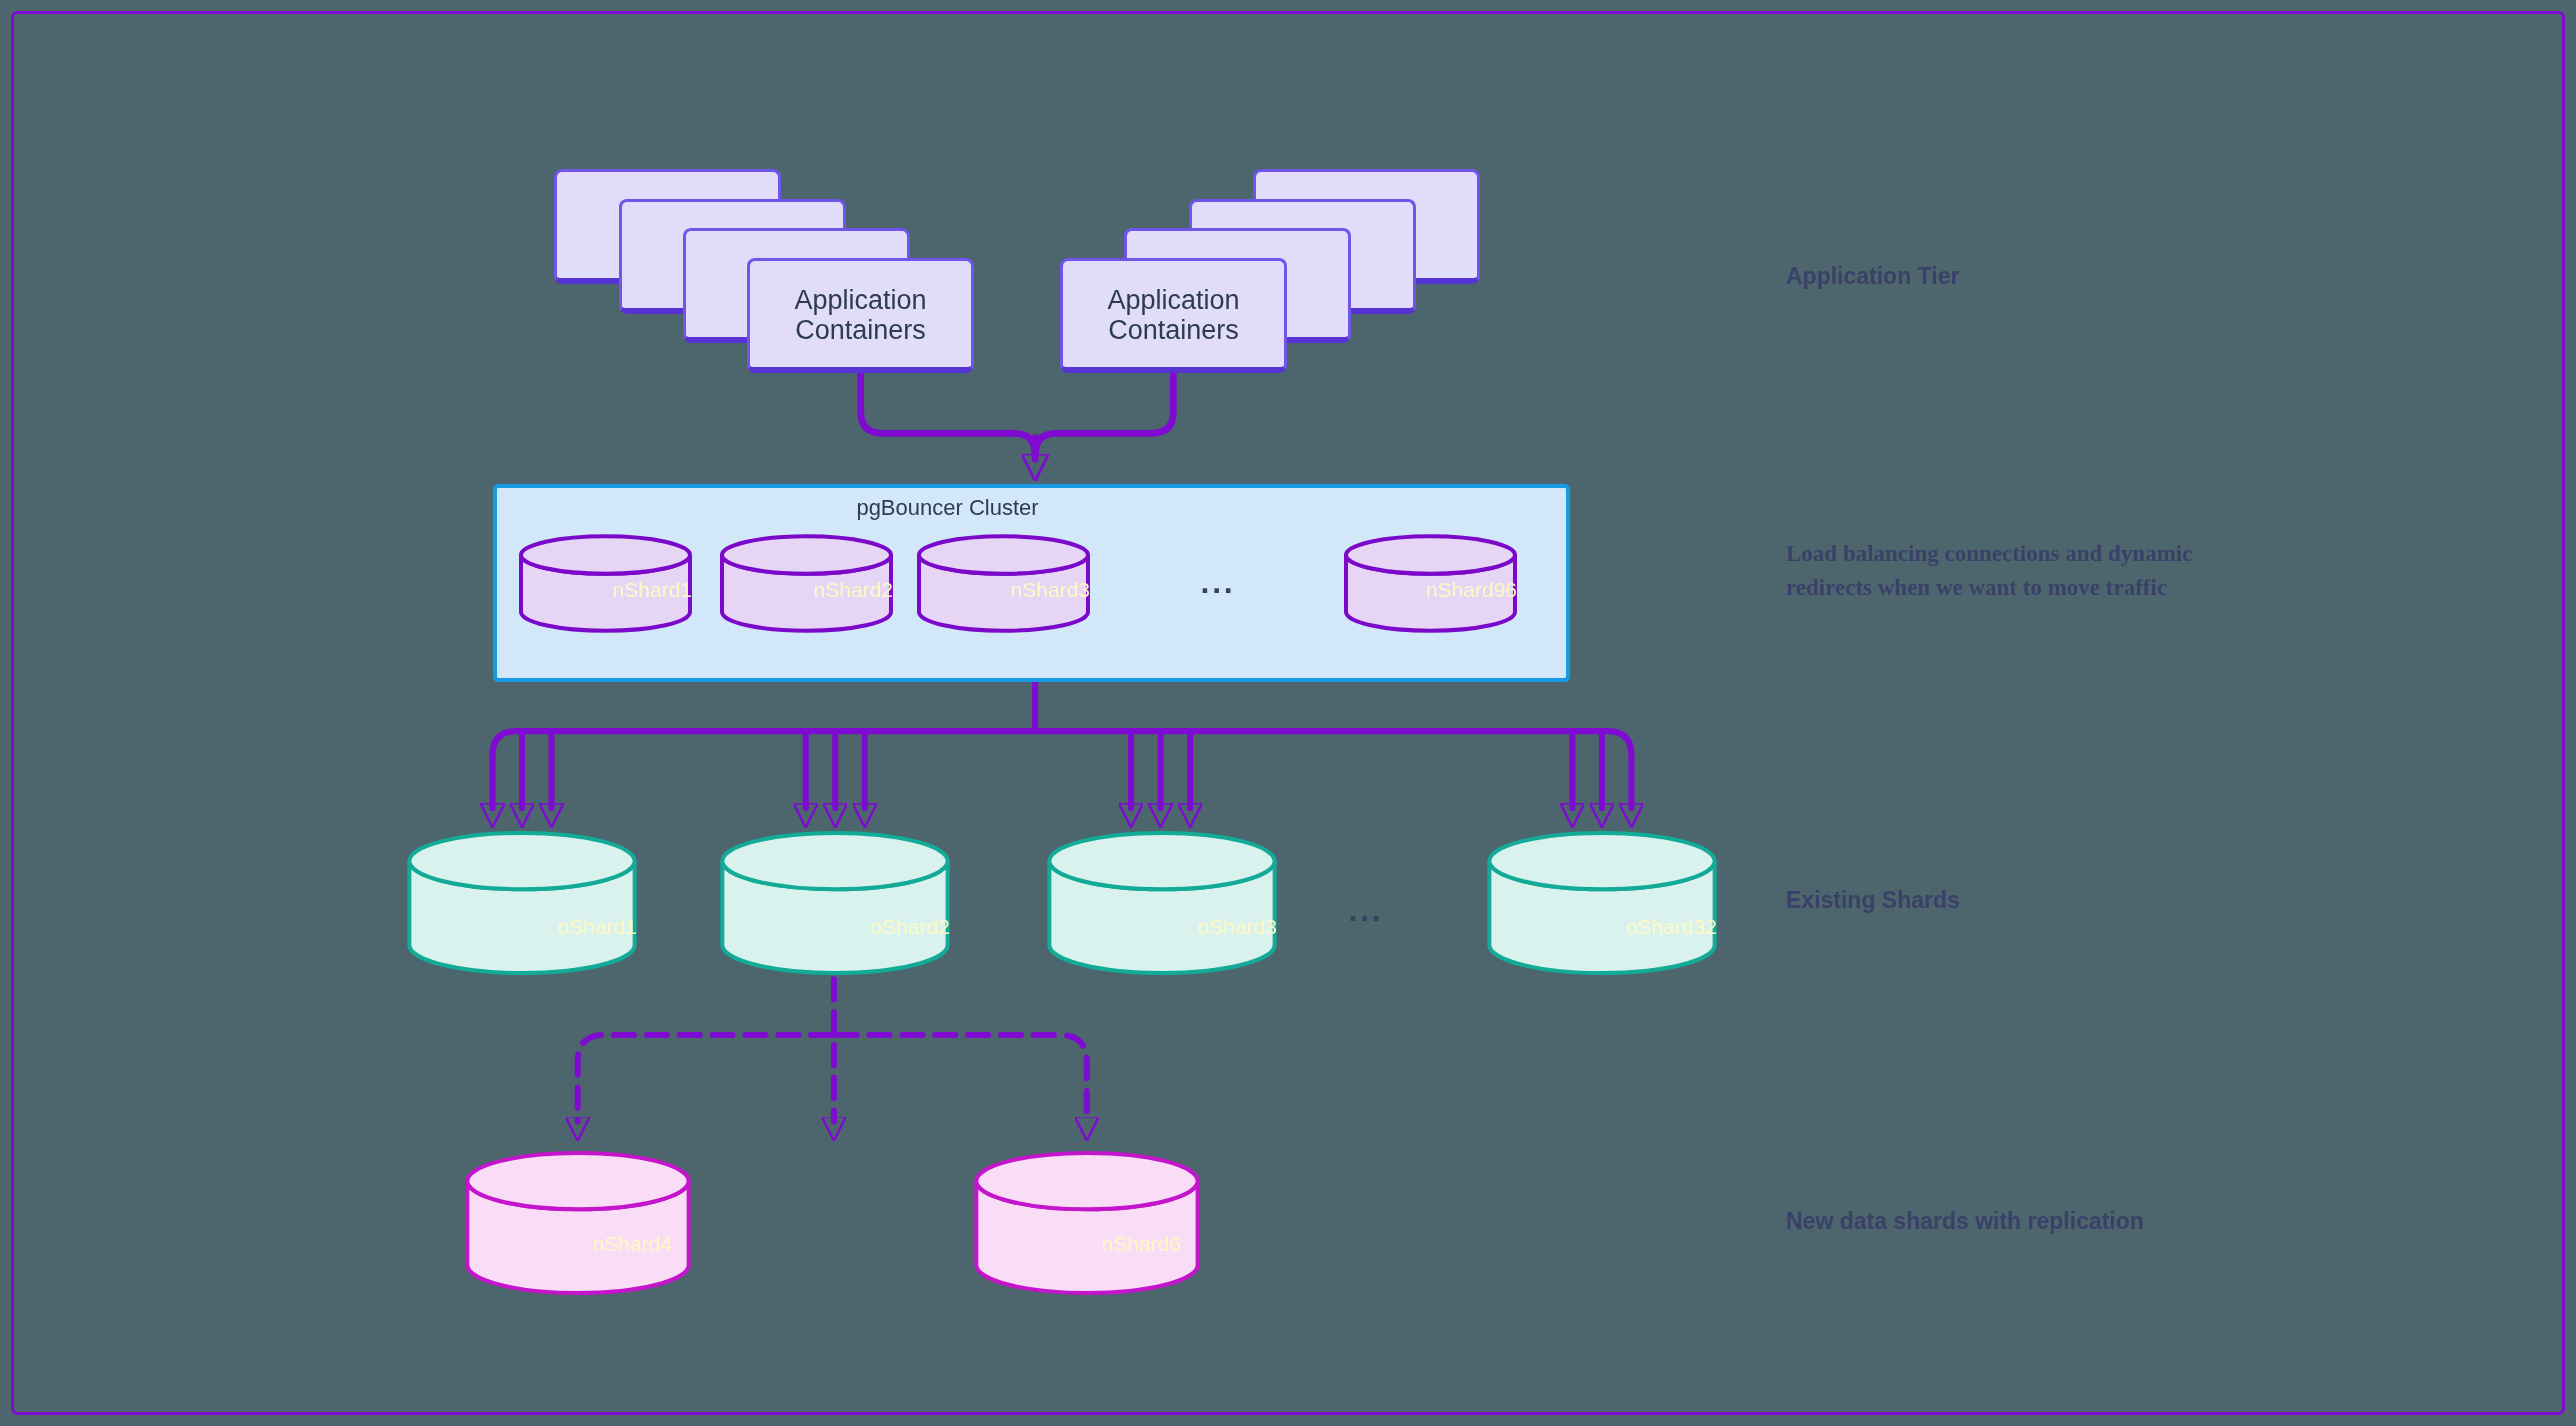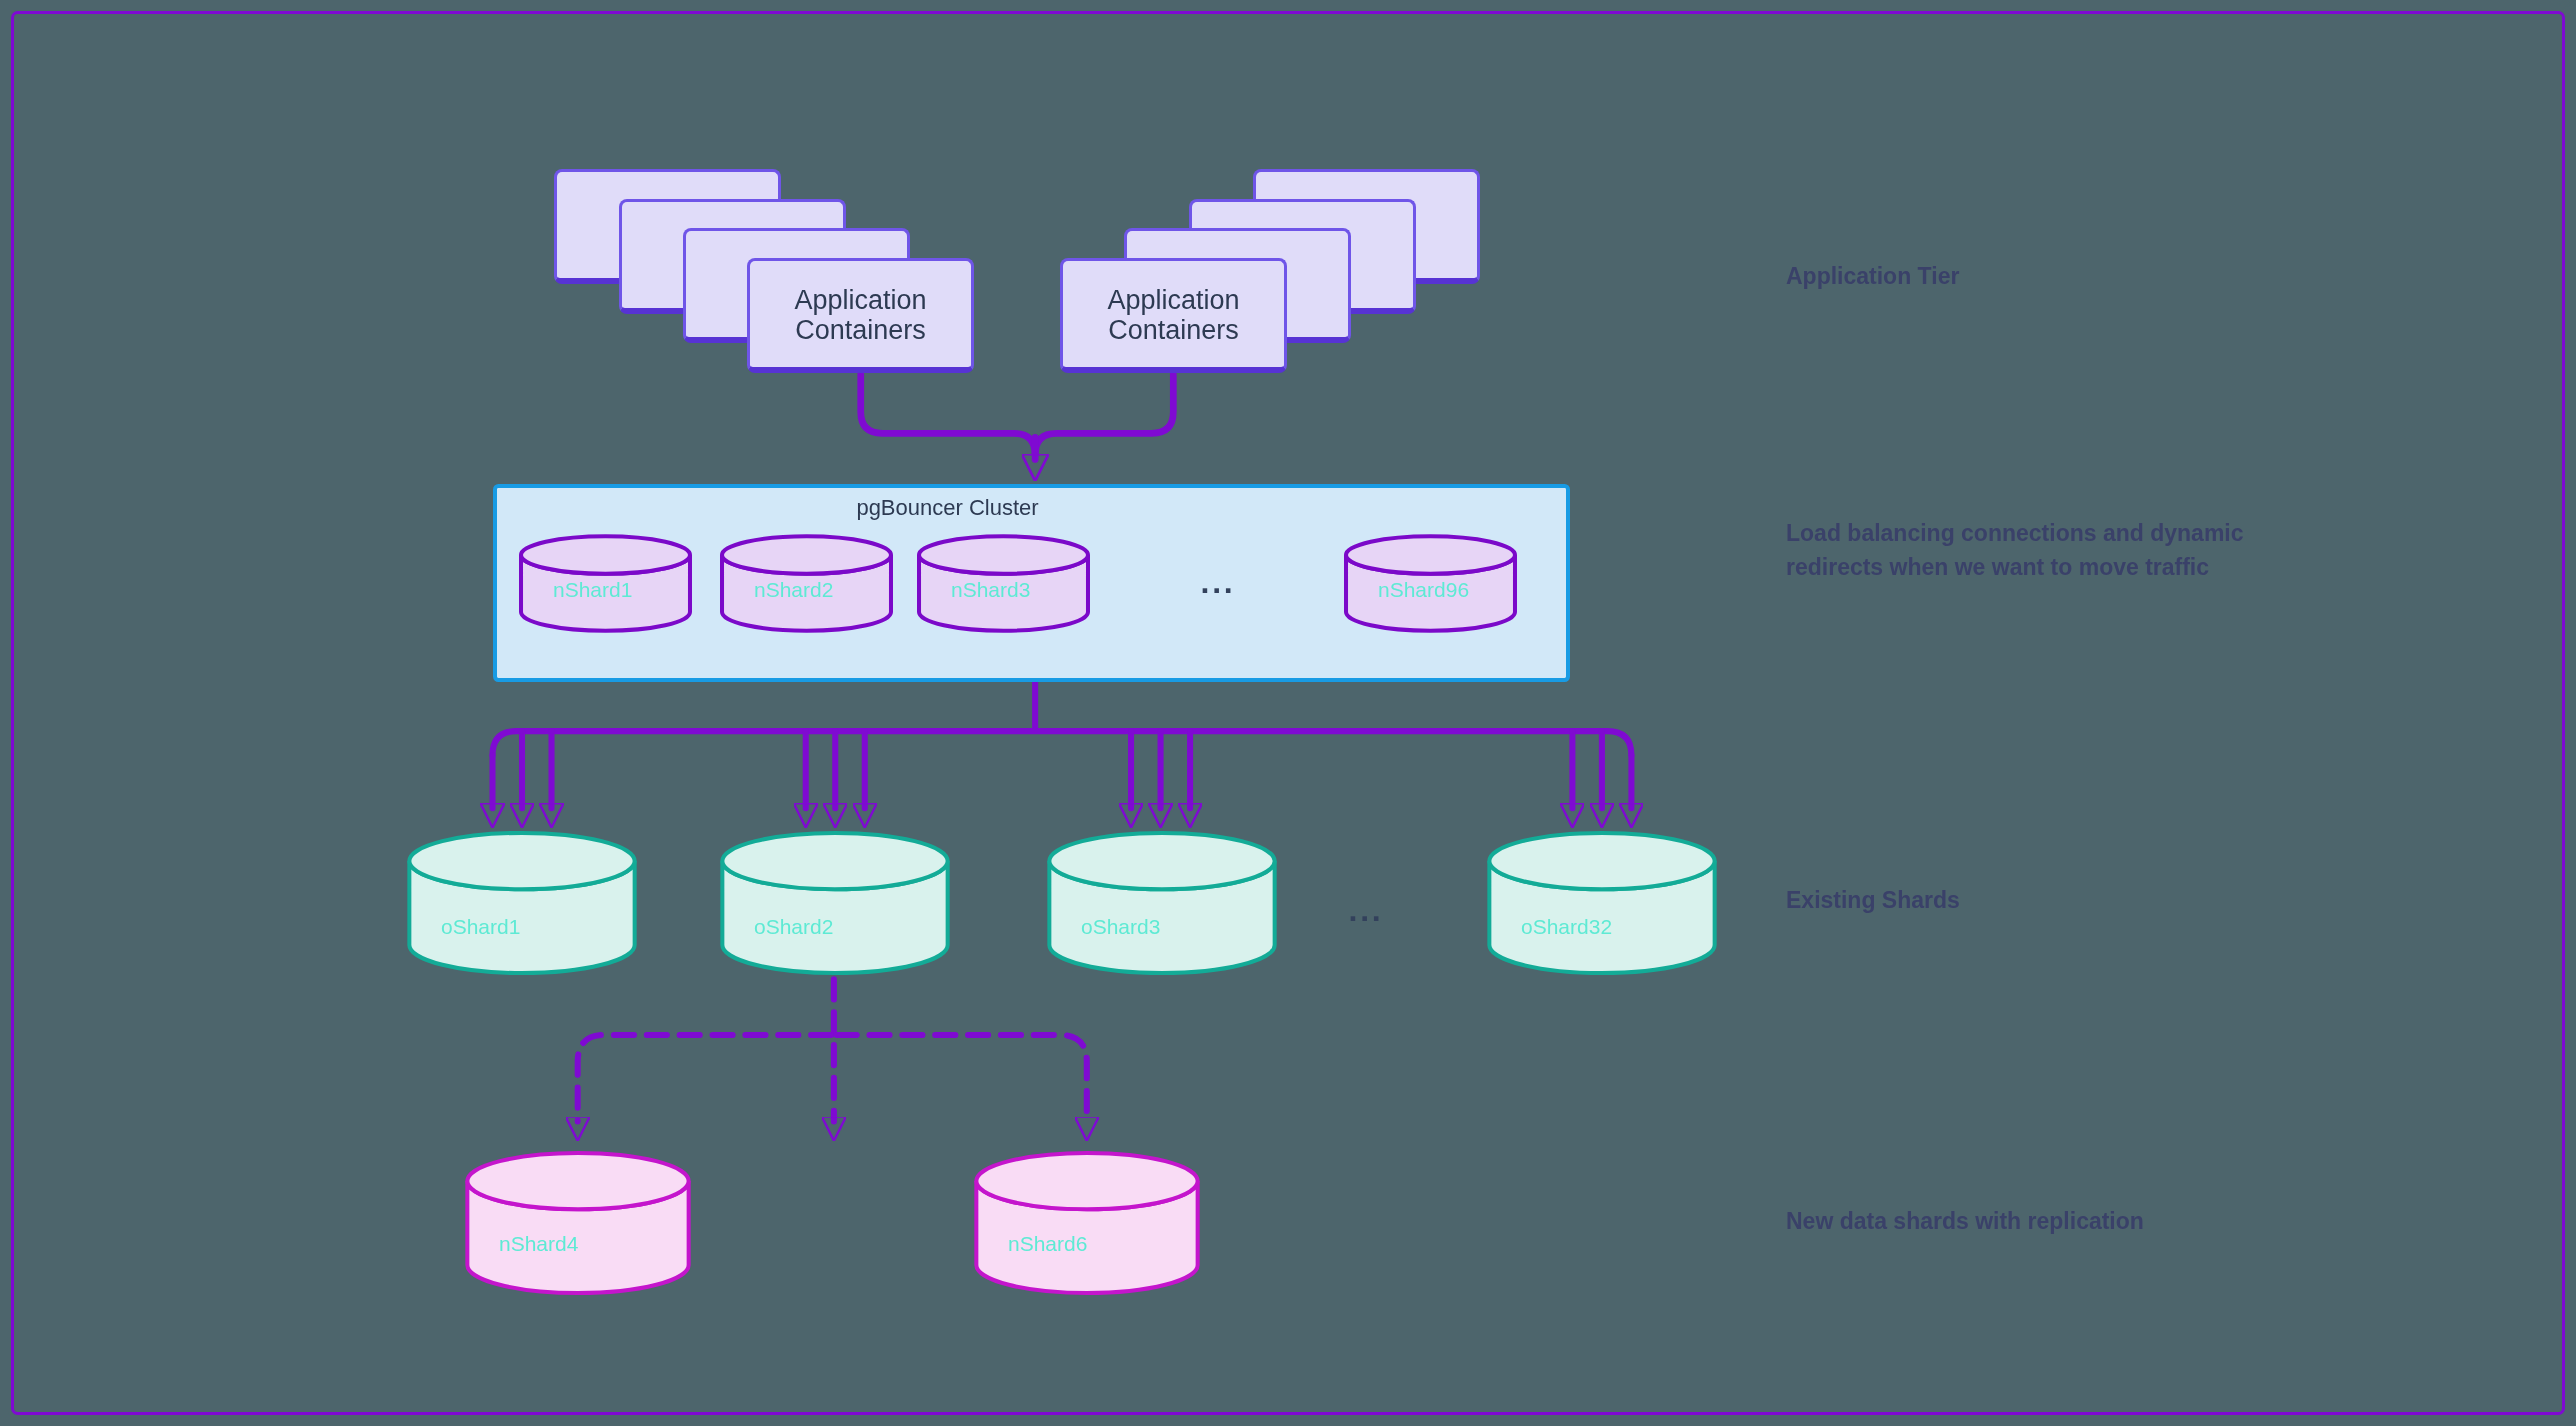--- a/index.html
+++ b/index.html
@@ -69,24 +69,24 @@
 
   
   .cyl { position: absolute; }
   .cyl svg { position: absolute; left: 0; top: 0; overflow: visible; }
   .cyl-purple path, .cyl-purple ellipse { fill: #e7d5f6; stroke: #7b09c9; stroke-width: 6px; }
   .cyl-teal path,   .cyl-teal ellipse   { fill: #d9f2ed; stroke: #13ab97; stroke-width: 6px; }
   .cyl-pink path,   .cyl-pink ellipse   { fill: #f9dcf5; stroke: #c415cc; stroke-width: 6px; }
   .cyl .cyl-label {
     position: absolute;
     left: 0; right: 0;
-    text-align: left;
+    text-align: right;
     font-size: 21px;
     font-weight: 500;
-    color: #5eead4;
+    color: #fef9c3;
     margin-left: 34px;
   }
   .cyl-sm { width: 173px; height: 99px; }
   .cyl-sm .cyl-label { top: 44px; }
   .cyl-lg { width: 230px; height: 148px; }
   .cyl-lg .cyl-label { top: 85px; }
   .cyl-pk { width: 207px; height: 148px; }
   .cyl-pk .cyl-label { top: 82px; }
 
   .dots {
@@ -249,21 +249,21 @@
   </div>
   <div class="cyl cyl-pk cyl-pink" style="left:974px; top:1150px;">
     <svg width="226" height="148" viewBox="0 0 337 220">
       <path d="M 3.5 46 L 3.5 171 A 165 42 0 0 0 333.5 171 L 333.5 46 A 165 42 0 0 1 3.5 46 Z"></path>
       <ellipse cx="168.5" cy="46" rx="165" ry="42"></ellipse>
     </svg>
     <span class="cyl-label">nShard6</span>
   </div>
 
   <div class="annotation" style="top:263px;">Application Tier</div>
-  <div class="annotation" style="top:516px;">
+  <div class="annotation" style="top:537px;font-family:Liberation Serif, serif;">
     <span class="ann-line">Load balancing connections and dynamic</span>
     <span class="ann-line">redirects when we want to move traffic</span>
   </div>
   <div class="annotation" style="top:887px;">Existing Shards</div>
   <div class="annotation" style="top:1208px;">New data shards with replication</div>
 
 </div>
 
 
 </body></html>

